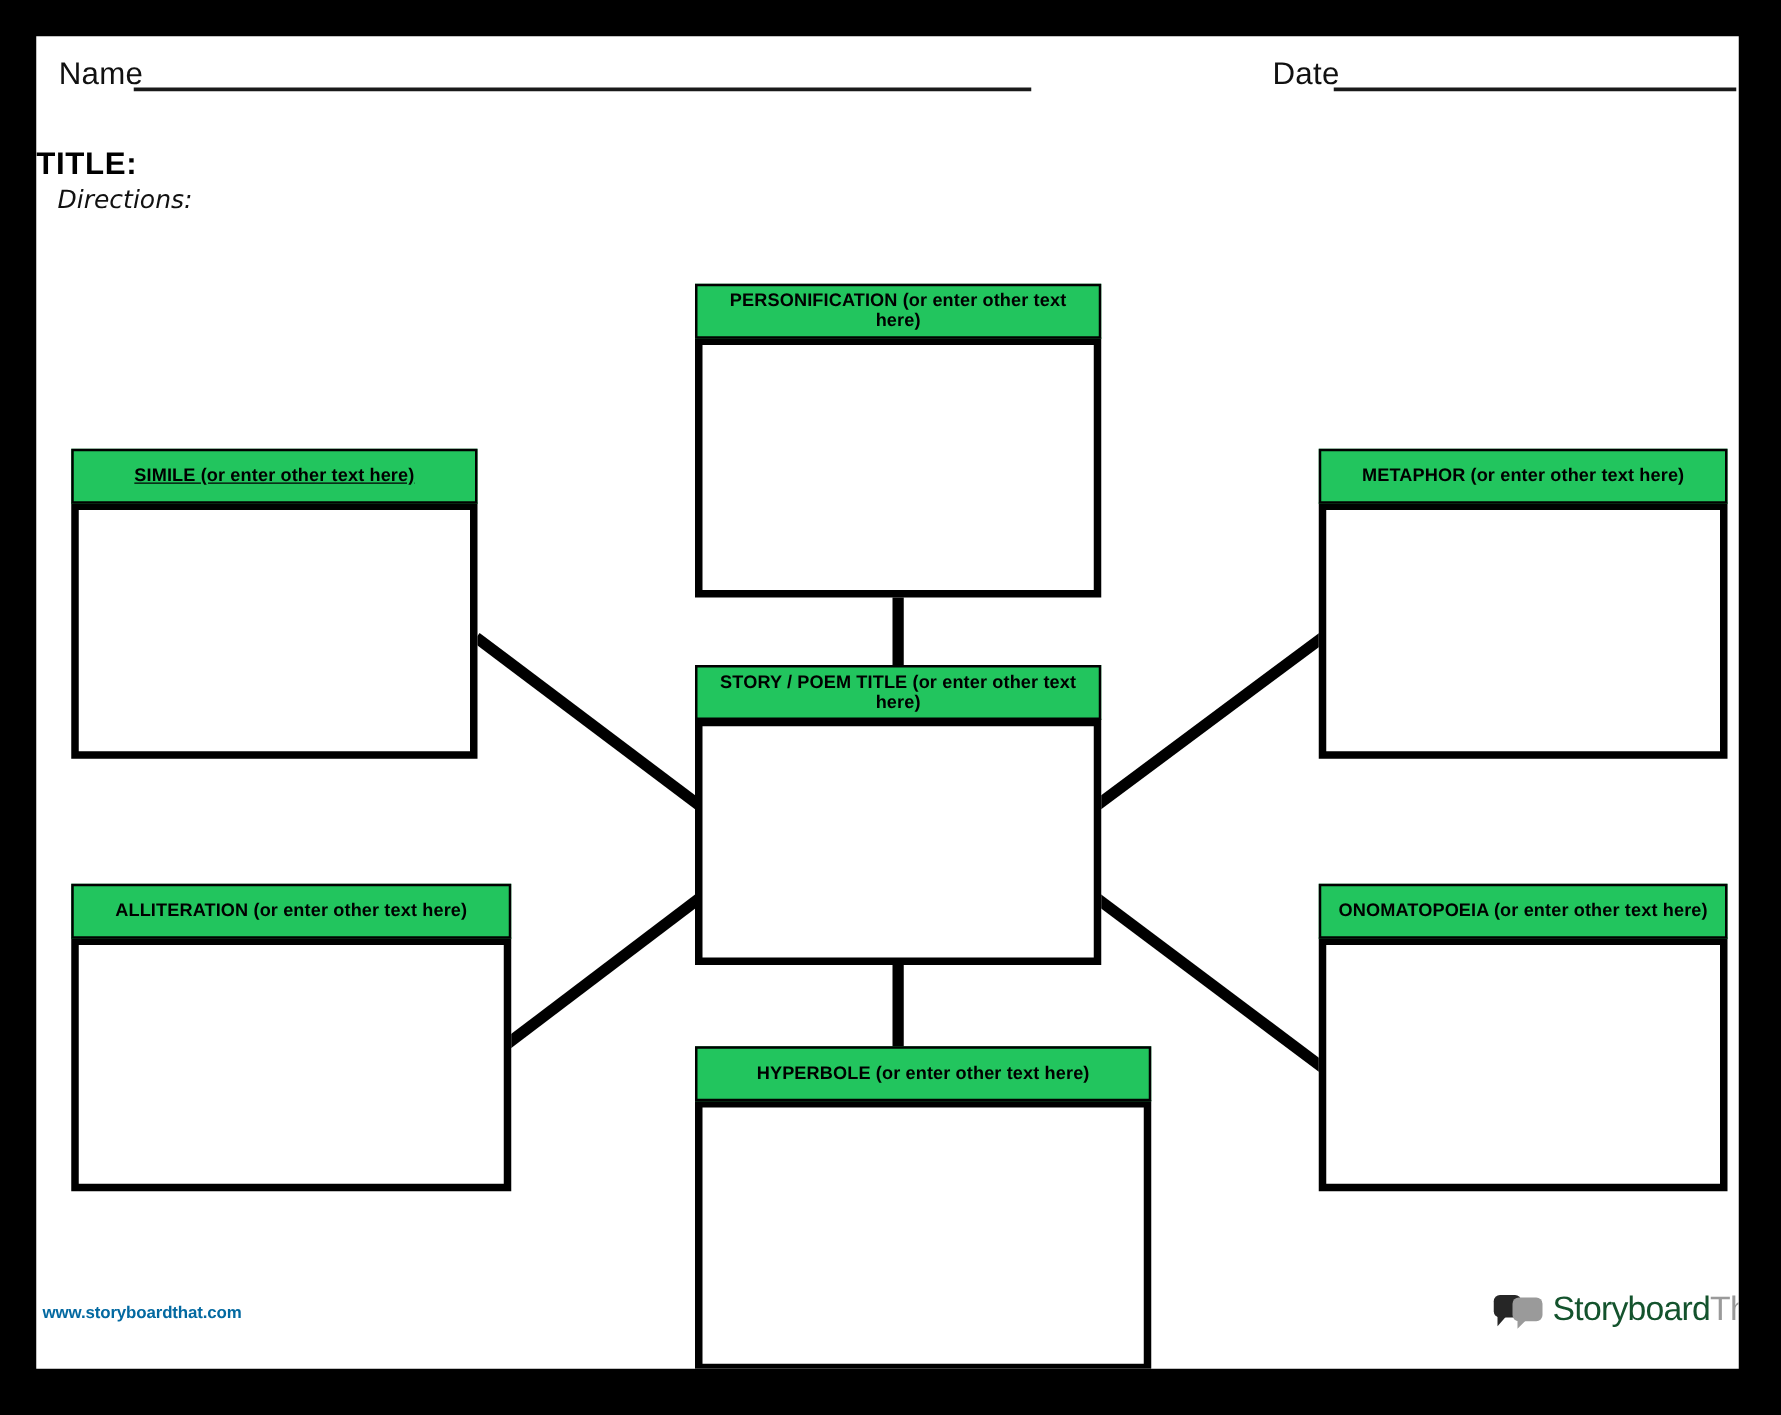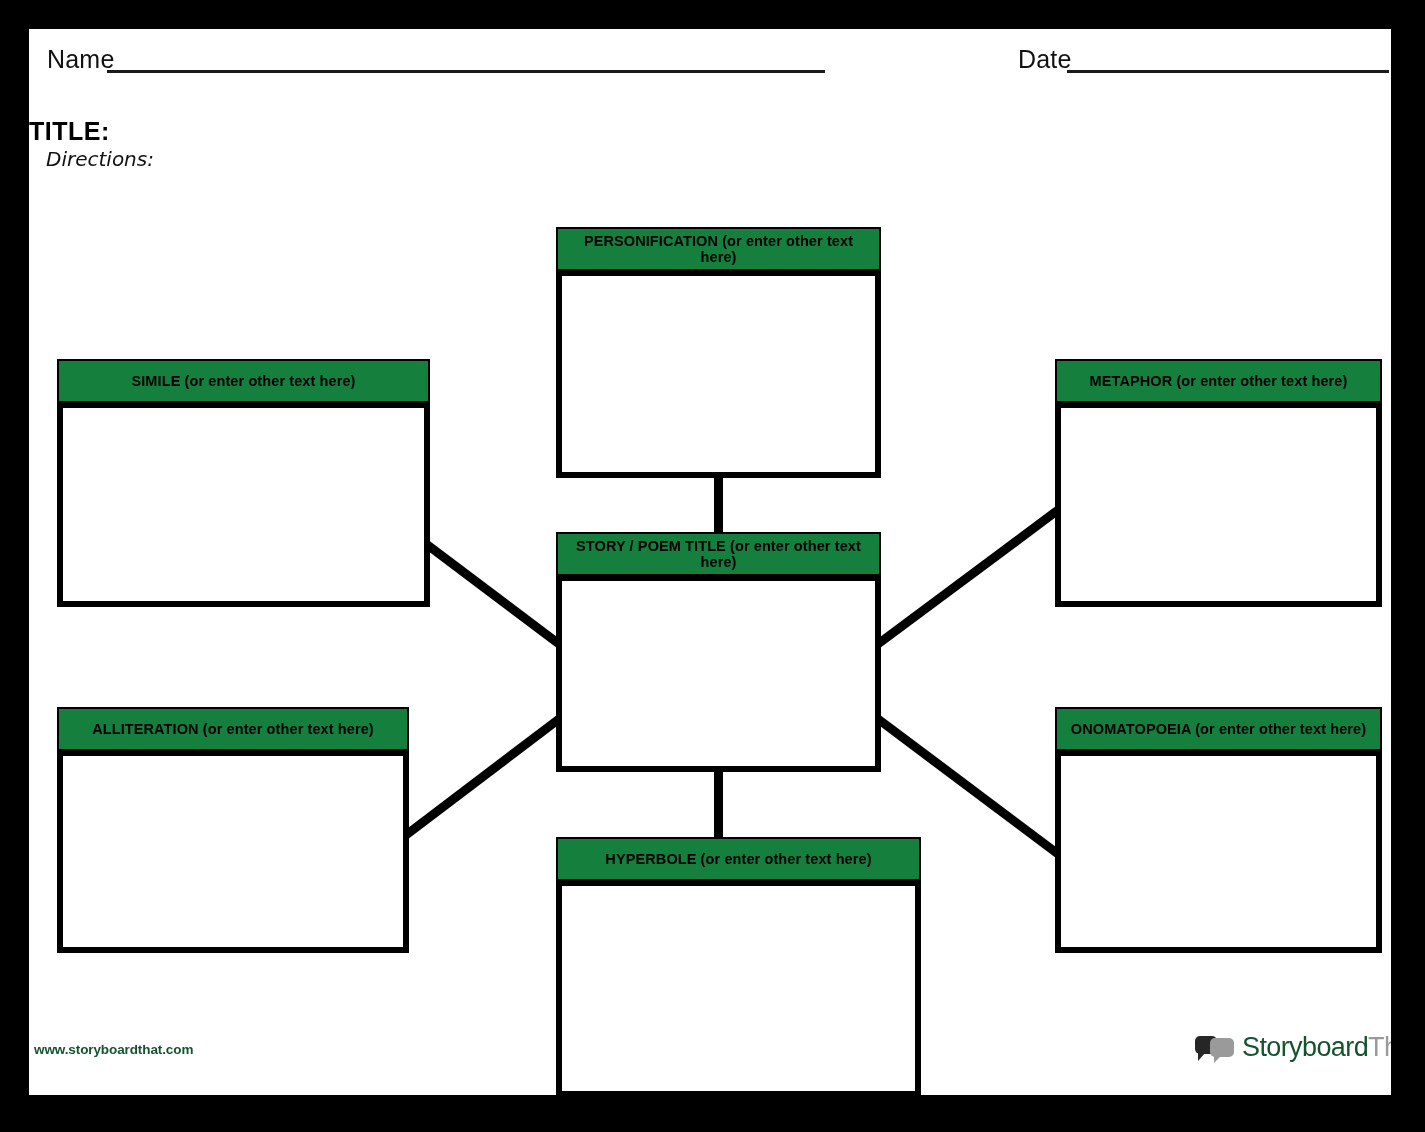--- a/index.html
+++ b/index.html
@@ -84,21 +84,21 @@
     width: 1362px;
     height: 1066px;
   }
 
   
   .node {
     position: absolute;
   }
   .node-label {
     border: 2px solid #000000;
-    background: #15803d;
+    background: #22c55e;
     box-sizing: border-box;
     height: 44px;
     display: flex;
     align-items: center;
     justify-content: center;
     text-align: center;
     font-weight: bold;
     font-size: 14.5px;
     color: #000000;
     letter-spacing: .1px;
@@ -112,21 +112,21 @@
     box-sizing: border-box;
     position: relative;
     z-index: 2;
     margin-top: -1px;
   }
 
   
   #node-personification { left: 527px; top: 198px; width: 325px; }
   #node-personification .node-body { height: 208px; }
 
-  #node-simile { left: 28px; top: 330px; width: 373px; }
+  #node-simile { left: 28px; top: 330px; width: 325px; text-decoration: underline; }
   #node-simile .node-body { height: 205px; }
 
   #node-metaphor { left: 1026px; top: 330px; width: 327px; }
   #node-metaphor .node-body { height: 205px; }
 
   #node-center { left: 527px; top: 503px; width: 325px; }
   #node-center .node-body { height: 197px; }
 
   #node-alliteration { left: 28px; top: 678px; width: 352px; }
   #node-alliteration .node-body { height: 203px; }
@@ -137,21 +137,21 @@
   #node-hyperbole { left: 527px; top: 808px; width: 365px; }
   #node-hyperbole .node-body { height: 217px; }
 
   
   #site-url {
     position: absolute;
     left: 5px;
     top: 1013px;
     font-size: 13.5px;
     font-weight: bold;
-    color: #14532d;
+    color: #0369a1;
     letter-spacing: -.1px;
   }
   #brand-logo {
     position: absolute;
     left: 1166px;
     top: 1003px;
     display: flex;
     align-items: center;
     gap: 7px;
   }

